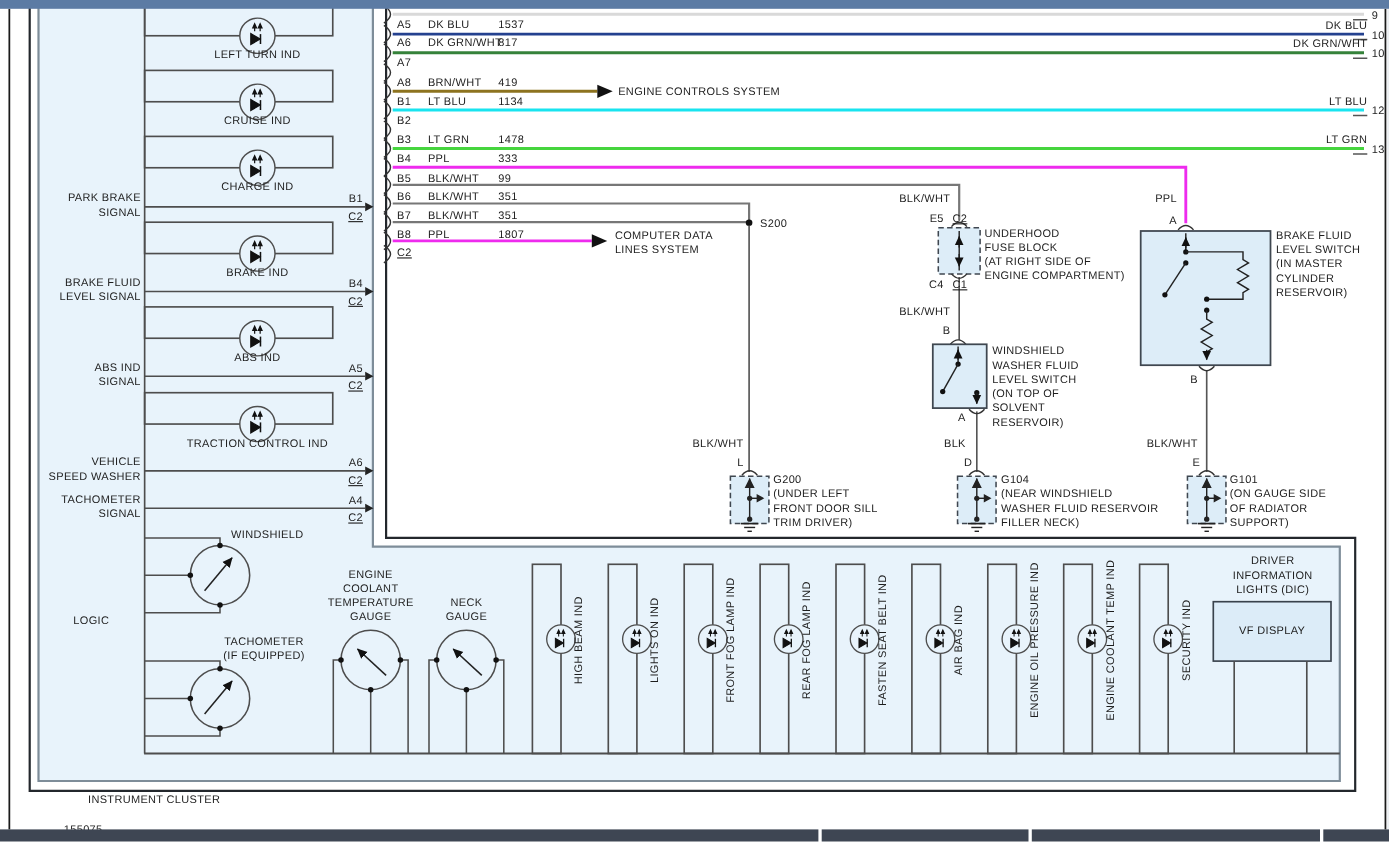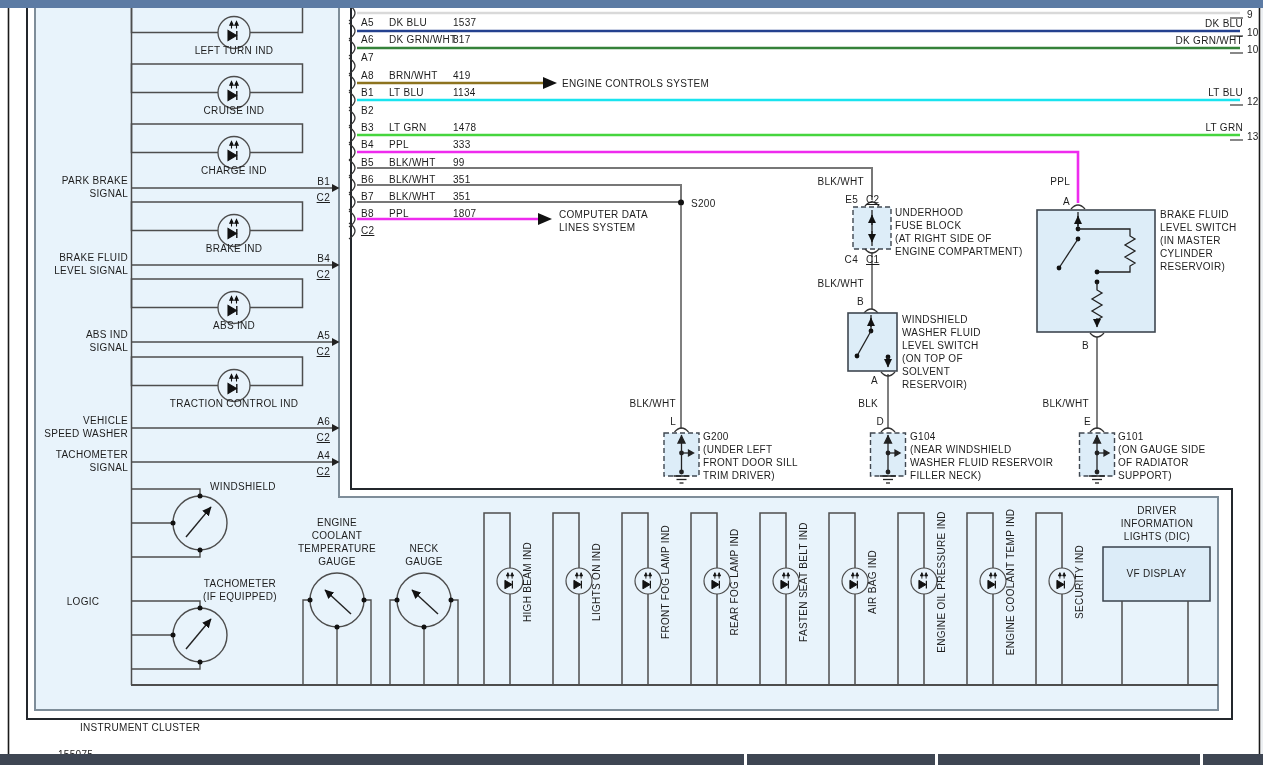--- a/index.html
+++ b/index.html
@@ -381,21 +381,21 @@
     <span class="ln">SPEED WASHER</span>
   </div>
 <div class="t r" style="left:300px;top:415px;width:30px">A6</div>
 <div class="t r u" style="left:300px;top:431px;width:30px">C2</div>
 <div class="t r" style="left:18px;top:448px;width:110px">
   <span class="ln">TACHOMETER</span>
     <span class="ln">SIGNAL</span>
   </div>
 <div class="t r" style="left:300px;top:449px;width:30px">A4</div>
 <div class="t r u" style="left:300px;top:465px;width:30px">C2</div>
-<div class="t c" style="left:28px;top:595px;width:110px">LOGIC</div>
+<div class="t c" style="left:28px;top:558px;width:110px">LOGIC</div>
 
 <div class="t c" style="left:183px;top:480px;width:120px">WINDSHIELD</div>
 <div class="t c" style="left:180px;top:577px;width:120px">
   <span class="ln">TACHOMETER</span>
     <span class="ln">(IF EQUIPPED)</span>
   </div>
 <div class="t c" style="left:277px;top:516px;width:120px">
   <span class="ln">ENGINE</span>
     <span class="ln">COOLANT</span>
   <span class="ln">TEMPERATURE</span>

